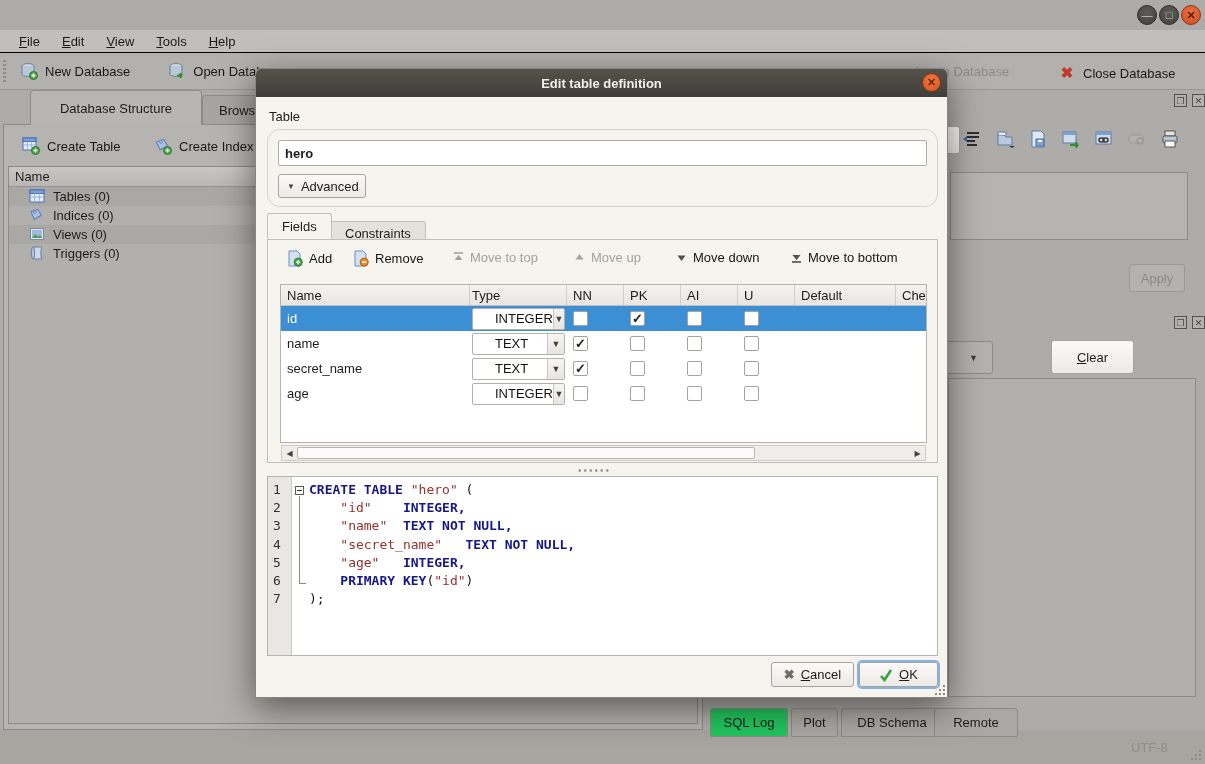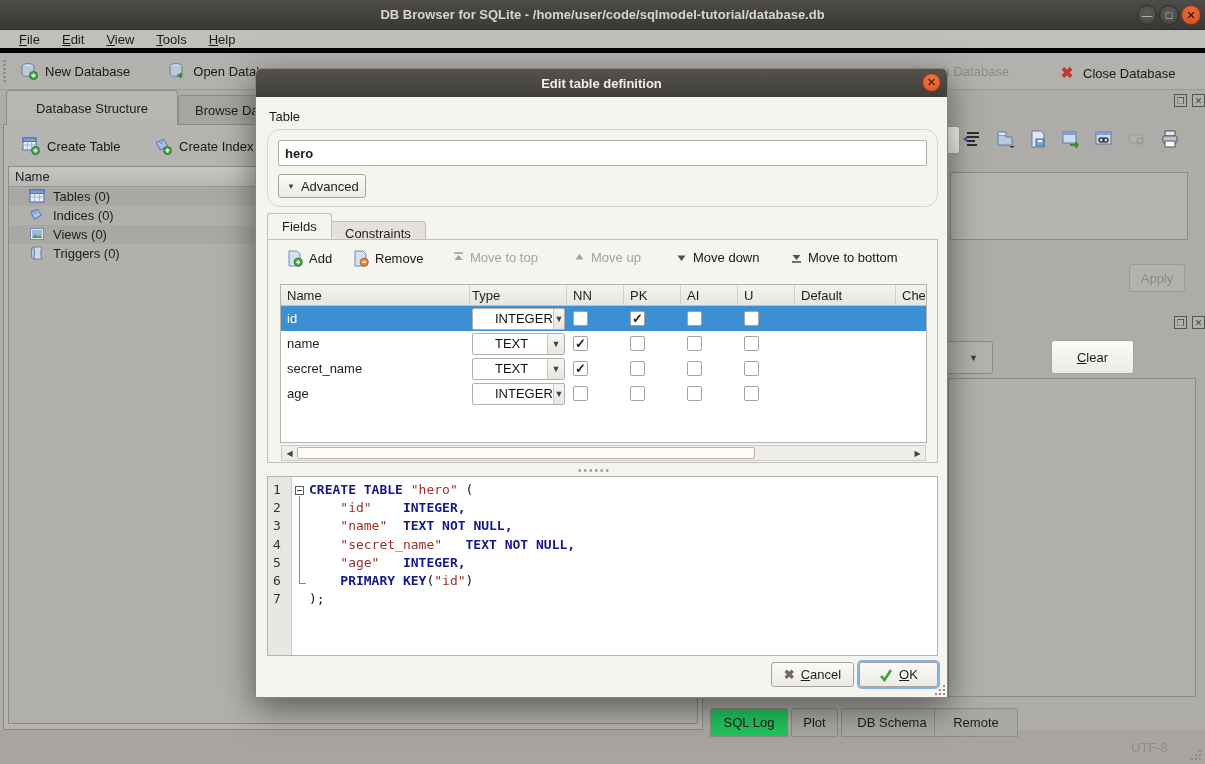--- a/index.html
+++ b/index.html
@@ -16,37 +16,37 @@
     background:linear-gradient(#4e4c48,#3a3834); border-bottom:1px solid #2c2a27;
     display:flex; align-items:center; justify-content:center; }
   .titlebar .title { color:#d9d5ce; font-weight:bold; font-size:13px; }
   .winbtn { position:absolute; top:5px; width:20px; height:20px; border-radius:50%;
     background:radial-gradient(circle at 50% 35%, #5d5b55, #44423d); border:1px solid #2e2c29;
     display:flex; align-items:center; justify-content:center; color:#cfccc5; font-size:11px; line-height:1; }
   .winbtn.close { background:radial-gradient(circle at 50% 35%, #e8703f, #cf4e26); border-color:#8e3517; color:#5c1d0b; font-weight:bold; }
 
   
   .menubar { left:0; top:30px; width:1205px; height:23px; background:#c1bfbb;
-    border-bottom:5px solid #000000; display:flex; align-items:center; gap:4px; padding-left:10px; }
+    border-bottom:1px solid #000000; display:flex; align-items:center; gap:4px; padding-left:10px; }
   .menu-item { padding:2px 9px; color:#1b1b19; }
   .menu-item u { text-decoration:underline; }
 
   
   .toolbar { left:0; top:53px; width:1205px; height:37px; background:#b3b1ad;
     border-bottom:1px solid #9b9995; display:flex; align-items:center; }
   .grip { width:6px; height:22px; margin:0 6px 0 3px;
     background:repeating-linear-gradient(#8f8d89 0 2px, transparent 2px 4px);
     width:3px; }
   .toolbtn { display:flex; align-items:center; gap:7px; padding:4px 8px; color:#191917; }
   .toolbtn.disabled { color:#8e8c88; }
   .icon16 { width:18px; height:18px; display:inline-block; flex:none; }
 
   
   .main-tab { top:90px; height:35px; padding:0 16px; display:flex; align-items:center;
-    border:1px solid #8e8b87; border-bottom:none; border-radius:4px 4px 0 0; }
+    border:1px solid #8e8b87; border-bottom:none; border-radius:4px 4px 0 0;margin-left:24px; }
   .main-tab.active { background:#b8b6b2; z-index:2; }
   .main-tab.inactive { top:95px; height:30px; background:#a7a5a1; }
 
   
   .pane { left:3px; top:124px; width:700px; height:606px; background:#b6b4b0;
     border:1px solid #8e8b87; }
   .tree-frame { left:8px; top:166px; width:690px; height:558px; background:#b2b0ac;
     border:1px solid #8e8b87; overflow:hidden; }
   .tree-header { height:20px; background:linear-gradient(#c9c7c3,#b9b7b3);
     border-bottom:1px solid #979591; padding-left:6px; display:flex; align-items:center; font-weight:normal; }
@@ -145,23 +145,20 @@
   .foldtick { position:absolute; left:7px; top:106px; width:7px; height:1px; background:#8a8884; }
 
   u { text-decoration:underline; }
   svg { display:block; }
 </style>
 </head>
 <body>
 
 <div class="screen">
 
-  <div class="abs titlebar">
-    <span class="title">DB Browser for SQLite - /home/user/code/sqlmodel-tutorial/database.db</span>
-  </div>
   <div class="winbtn" style="left:1137px">—</div>
   <div class="winbtn" style="left:1159px">□</div>
   <div class="winbtn close" style="left:1181px">✕</div>
 
   <div class="abs menubar">
     <span class="menu-item"><u>F</u>ile</span>
     <span class="menu-item"><u>E</u>dit</span>
     <span class="menu-item"><u>V</u>iew</span>
     <span class="menu-item"><u>T</u>ools</span>
     <span class="menu-item"><u>H</u>elp</span>

